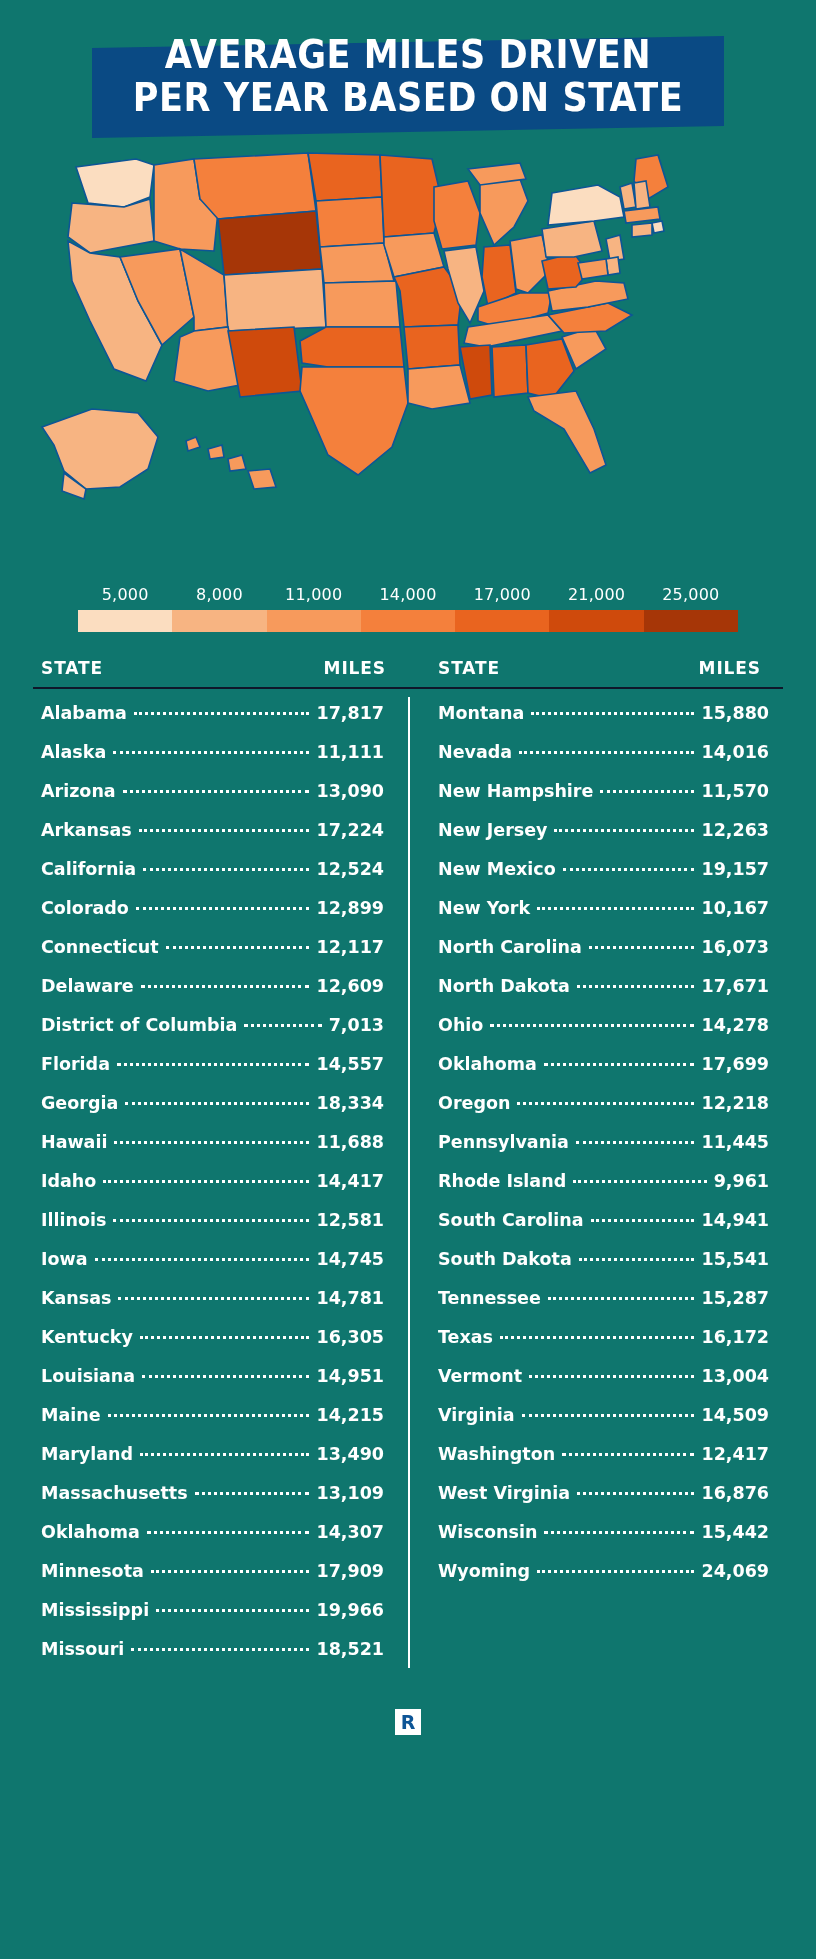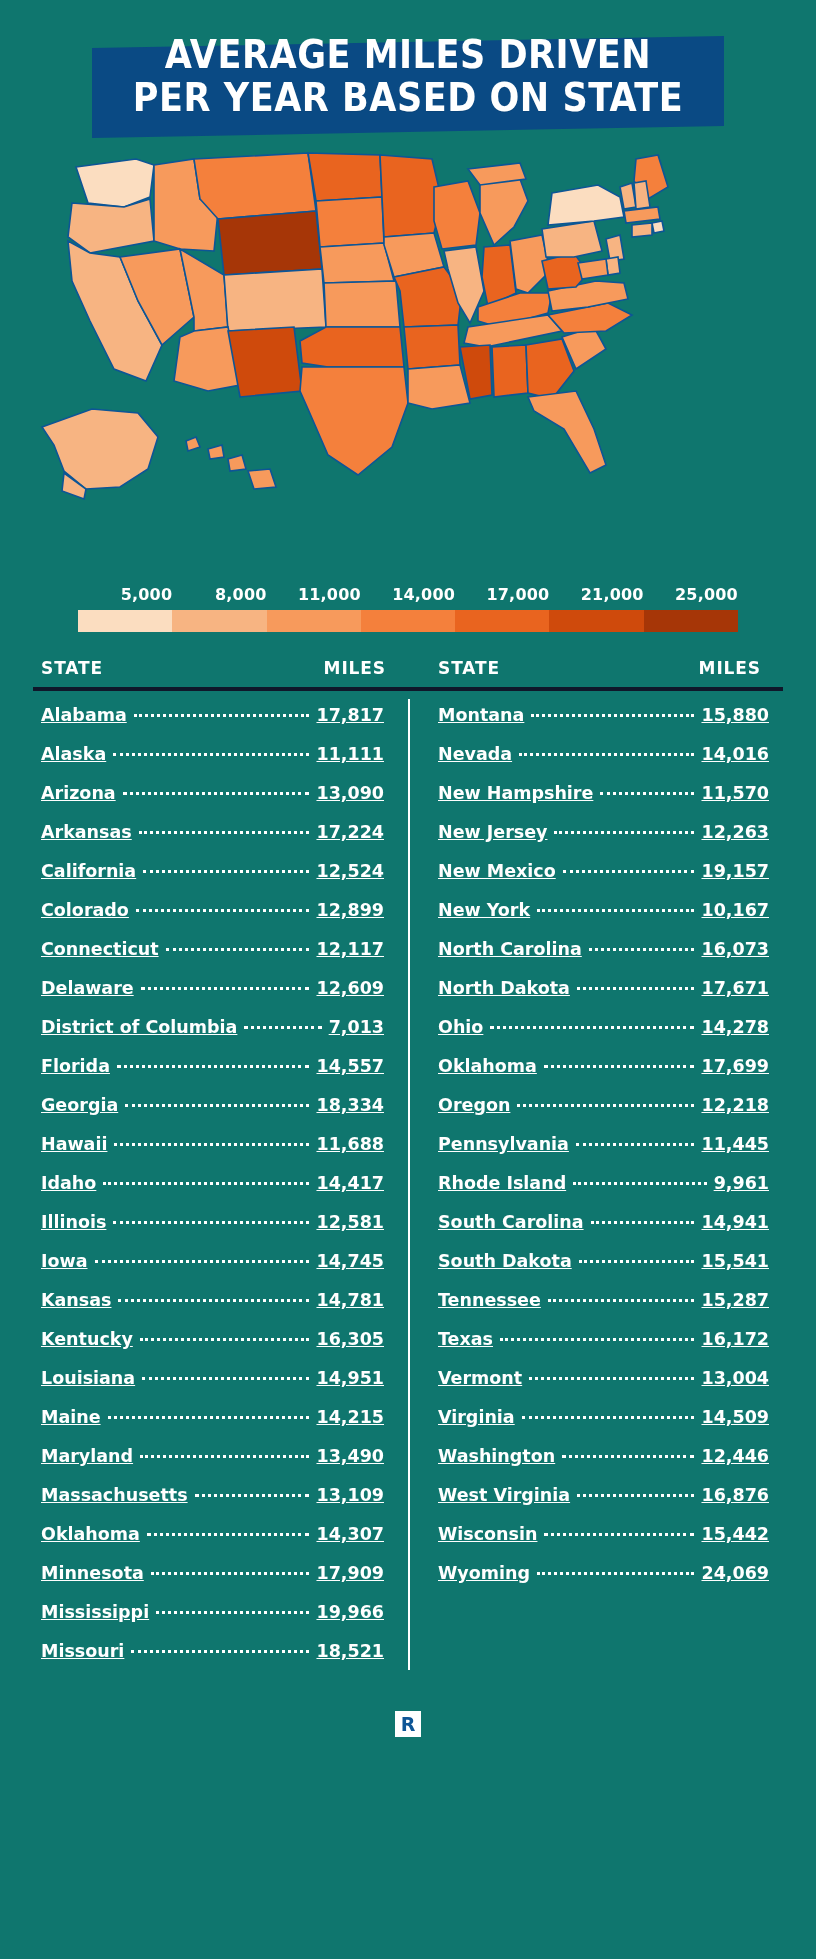--- a/index.html
+++ b/index.html
@@ -67,44 +67,44 @@
   .legend {
     width: 660px;
     margin: 14px auto 0 auto;
   }
   .legend-labels {
     display: flex;
     width: 100%;
   }
   .legend-labels div {
     flex: 1 1 0;
-    text-align: right;
+    text-align: center;
     font-size: 16px;
-    font-weight: bold;
+    font-weight: normal;
     font-family: "DejaVu Sans", sans-serif;
     letter-spacing: 0.2px;
     padding-bottom: 6px;
   }
   .legend-bar {
     display: flex;
     width: 100%;
     height: 22px;
   }
   .legend-bar div { flex: 1 1 0; height: 22px; }
 
   
   .table-section {
     margin: 26px auto 0 auto;
     width: 750px;
     position: relative;
   }
   .thead {
     display: flex;
     padding-bottom: 9px;
-    border-bottom: 4px solid #0f172a;
+    border-bottom: 2px solid #0f172a;
   }
   .thead .col {
     width: 50%;
     display: flex;
     justify-content: space-between;
     padding: 0 22px 0 8px;
   }
   .thead .col:last-child { padding-left: 30px; }
   .th {
     font-size: 17px;
@@ -129,21 +129,20 @@
   .col-body.left { padding-right: 24px; padding-left: 8px; }
   .col-body.right { padding-left: 30px; padding-right: 14px; }
   .row {
     display: flex;
     align-items: baseline;
     font-size: 17.5px;
     font-weight: bold;
     font-family: "DejaVu Sans", sans-serif;
     height: 39px;
     white-space: nowrap;
-    text-decoration: underline;
   }
   .row .name { flex: 0 0 auto; }
   .row .dots {
     flex: 1 1 auto;
     margin: 0 7px;
     border-bottom: 3px dotted #ffffff;
     position: relative;
     top: -4px;
     min-width: 14px;
   }
@@ -552,21 +551,21 @@
             <span class="val">13,004</span>
           </div>
           <div class="row">
             <span class="name">Virginia</span>
             <span class="dots"></span>
             <span class="val">14,509</span>
           </div>
           <div class="row">
             <span class="name">Washington</span>
             <span class="dots"></span>
-            <span class="val">12,446</span>
+            <span class="val">12,417</span>
           </div>
           <div class="row">
             <span class="name">West Virginia</span>
             <span class="dots"></span>
             <span class="val">16,876</span>
           </div>
           <div class="row">
             <span class="name">Wisconsin</span>
             <span class="dots"></span>
             <span class="val">15,442</span>

